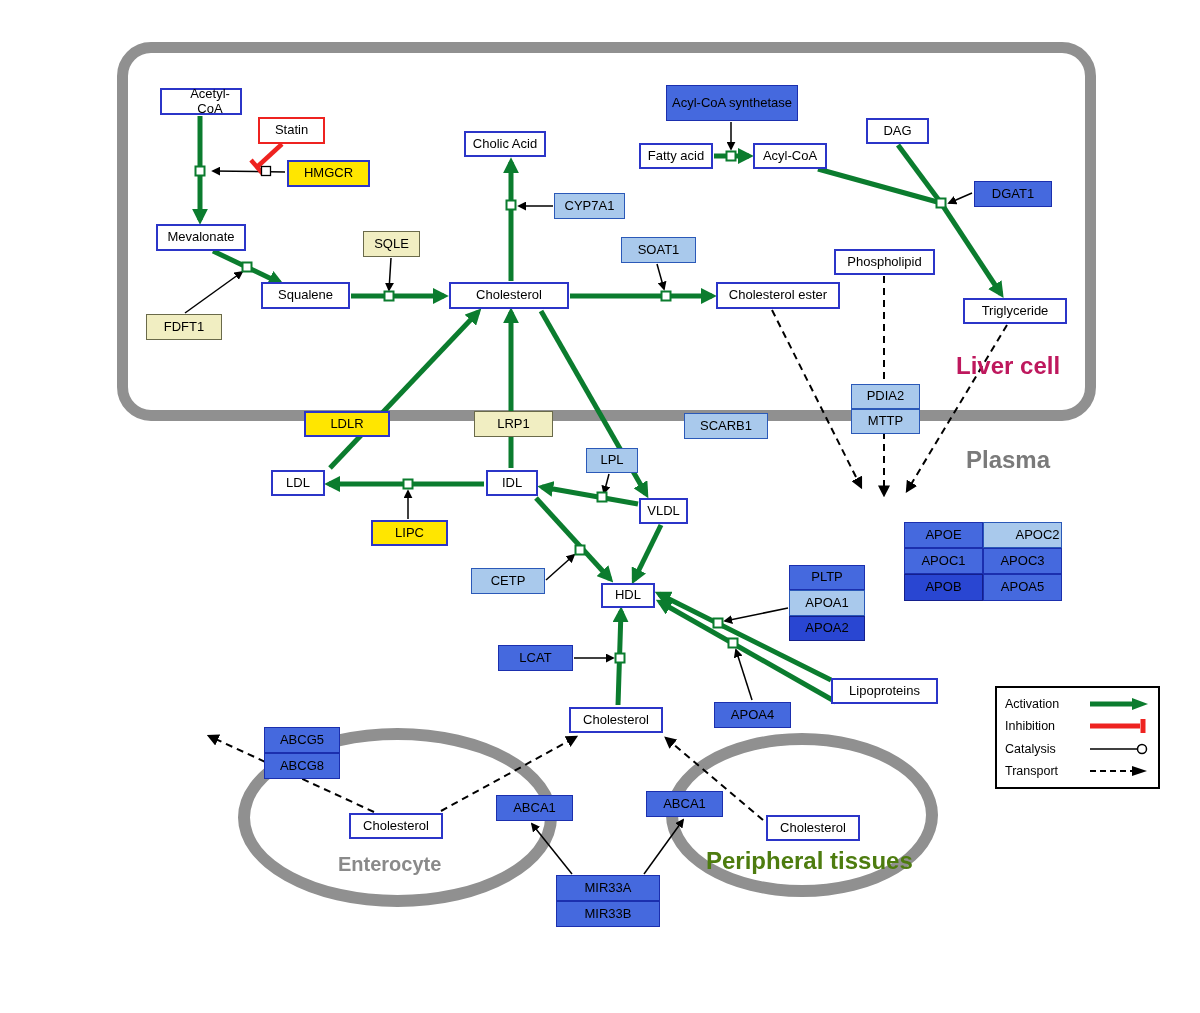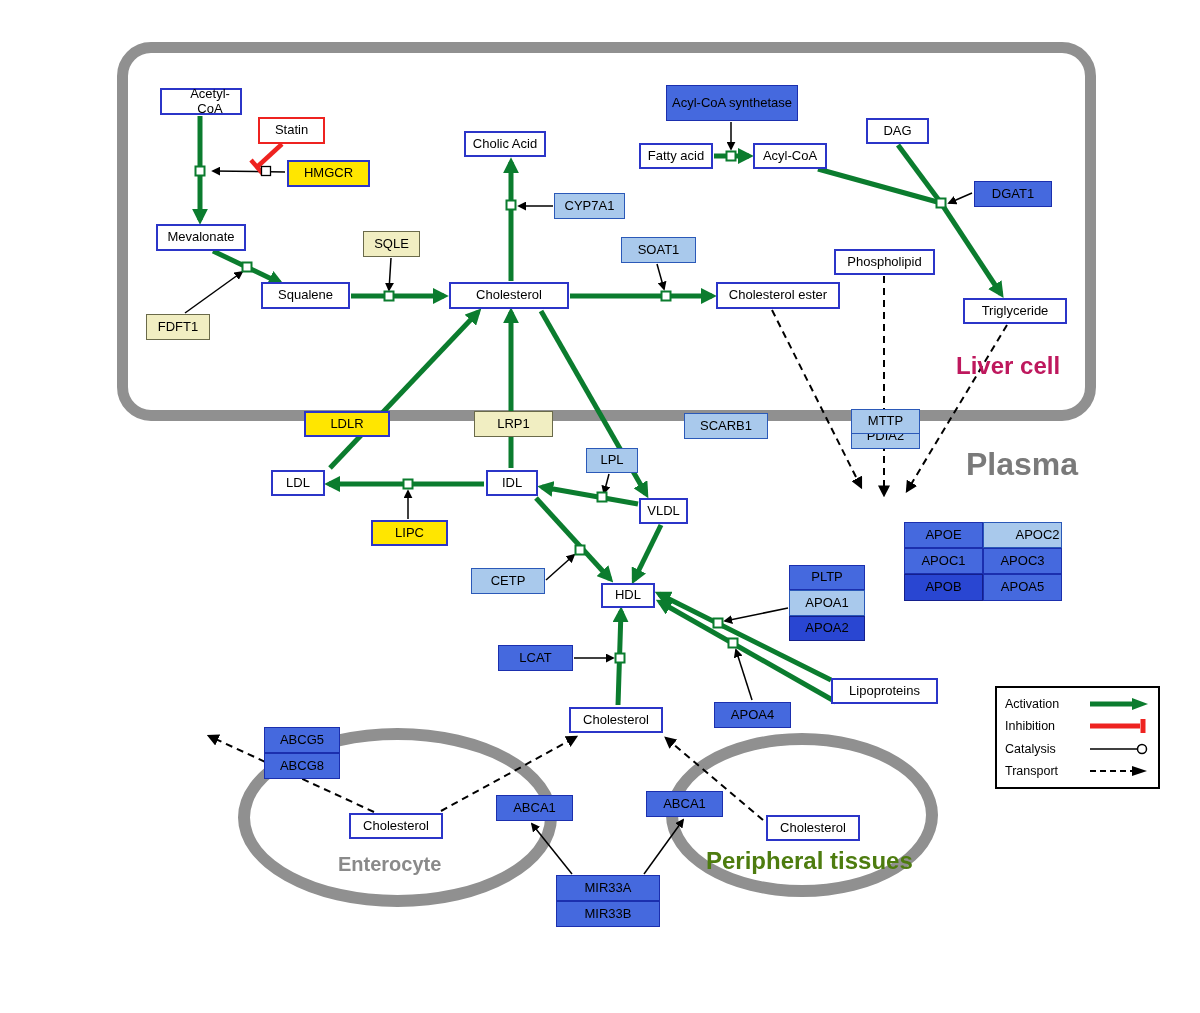--- a/index.html
+++ b/index.html
@@ -6,21 +6,21 @@
   html,body{margin:0;padding:0;background:#fff;}
   #canvas{position:relative;width:1200px;height:1013px;background:#fff;overflow:hidden;
           font-family:"Liberation Sans",sans-serif;}
   
   .region-shape{position:absolute;box-sizing:border-box;z-index:0;background:transparent;}
   .liver{left:117px;top:42px;width:979px;height:379px;border:11px solid #909090;border-radius:34px;}
   .enterocyte{left:238px;top:728px;width:319px;height:179px;border:12px solid #909090;border-radius:50%;}
   .peripheral{left:666px;top:733px;width:272px;height:164px;border:12px solid #909090;border-radius:50%;}
   .region-label{position:absolute;z-index:2;font-weight:bold;white-space:nowrap;}
   .liver-label{left:956px;top:352px;font-size:24px;color:#be185d;}
-  .plasma-label{left:966px;top:446px;font-size:32px;color:#7a7a7a;}
+  .plasma-label{left:966px;top:446px;font-size:24px;color:#7a7a7a;}
   .enterocyte-label{left:338px;top:853px;font-size:20px;color:#8a8a8a;}
   .peripheral-label{left:706px;top:847px;font-size:24px;color:#4d7c0f;}
   
   #edges-layer{position:absolute;left:0;top:0;z-index:1;}
   .edge{fill:none;}
   .edge.activation{stroke:#0b7c2e;stroke-width:5;}
   .edge.catalysis{stroke:#000;stroke-width:1.5;}
   .edge.transport{stroke:#000;stroke-width:2;stroke-dasharray:7 5;}
   .edge.inhibition{stroke:#ee2320;stroke-width:4.5;}
   .rsq{fill:#fff;stroke:#0b7c2e;stroke-width:2;}
@@ -137,21 +137,21 @@
       </div>
       <div class="node yellow" style="left: 287px; top: 160px; width: 83px; height: 27px;">
         <span class="node-label">HMGCR</span>
       </div>
       <div class="node white" style="left: 156px; top: 224px; width: 90px; height: 27px;">
         <span class="node-label">Mevalonate</span>
       </div>
       <div class="node paleyellow" style="left: 363px; top: 231px; width: 57px; height: 26px;">
         <span class="node-label">SQLE</span>
       </div>
-      <div class="node paleyellow" style="left: 146px; top: 314px; width: 64px; height: 26px; justify-content: center;">
+      <div class="node paleyellow" style="left: 146px; top: 314px; width: 76px; height: 26px; justify-content: center;">
         <span class="node-label">FDFT1</span>
       </div>
       <div class="node white" style="left: 261px; top: 282px; width: 89px; height: 27px;">
         <span class="node-label">Squalene</span>
       </div>
       <div class="node white" style="left: 449px; top: 282px; width: 120px; height: 27px;">
         <span class="node-label">Cholesterol</span>
       </div>
       <div class="node white" style="left: 464px; top: 131px; width: 82px; height: 26px;">
         <span class="node-label">Cholic Acid</span>
@@ -179,21 +179,21 @@
       </div>
       <div class="node blue" style="left: 974px; top: 181px; width: 78px; height: 26px;">
         <span class="node-label">DGAT1</span>
       </div>
       <div class="node white" style="left: 834px; top: 249px; width: 101px; height: 26px;">
         <span class="node-label">Phospholipid</span>
       </div>
       <div class="node white" style="left: 963px; top: 298px; width: 104px; height: 26px;">
         <span class="node-label">Triglyceride</span>
       </div>
-      <div class="node lightblue" style="left: 851px; top: 384px; width: 69px; height: 25px; margin-top: 40px;">
+      <div class="node lightblue" style="left: 851px; top: 384px; width: 69px; height: 25px;">
         <span class="node-label">PDIA2</span>
       </div>
       <div class="node lightblue" style="left: 851px; top: 409px; width: 69px; height: 25px;">
         <span class="node-label">MTTP</span>
       </div>
       <div class="node yellow" style="left: 304px; top: 411px; width: 86px; height: 26px;">
         <span class="node-label">LDLR</span>
       </div>
       <div class="node paleyellow" style="left: 474px; top: 411px; width: 79px; height: 26px;">
         <span class="node-label">LRP1</span>

